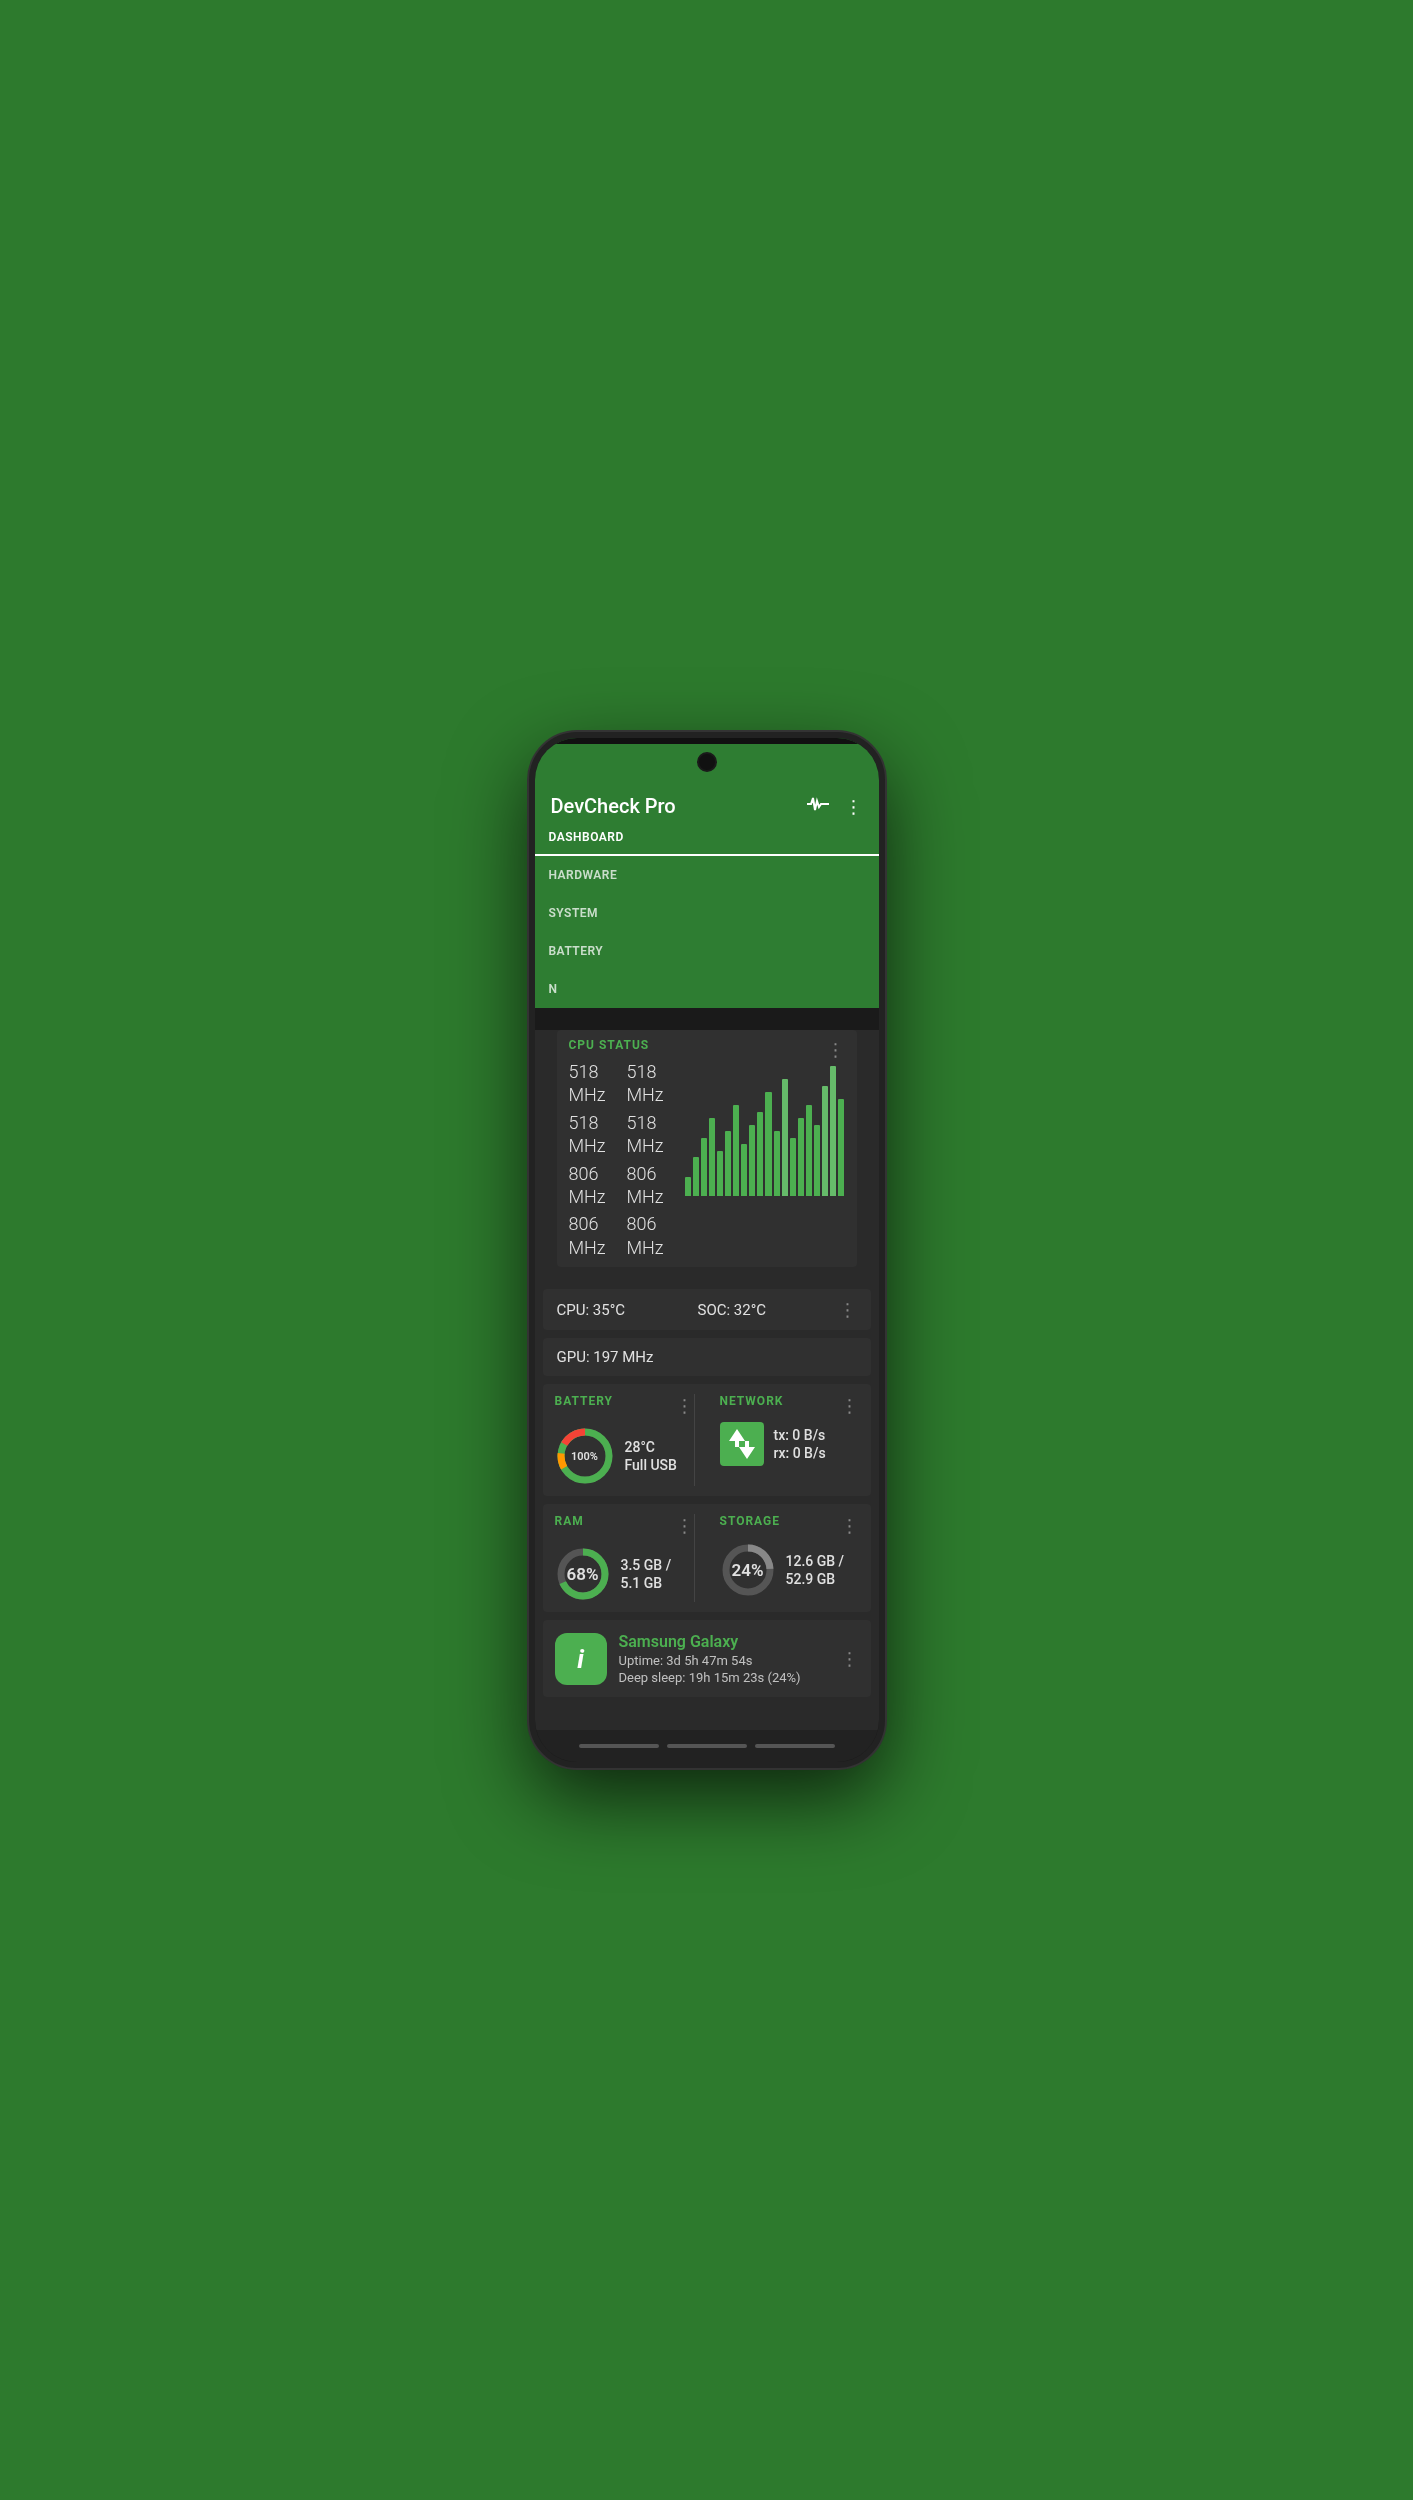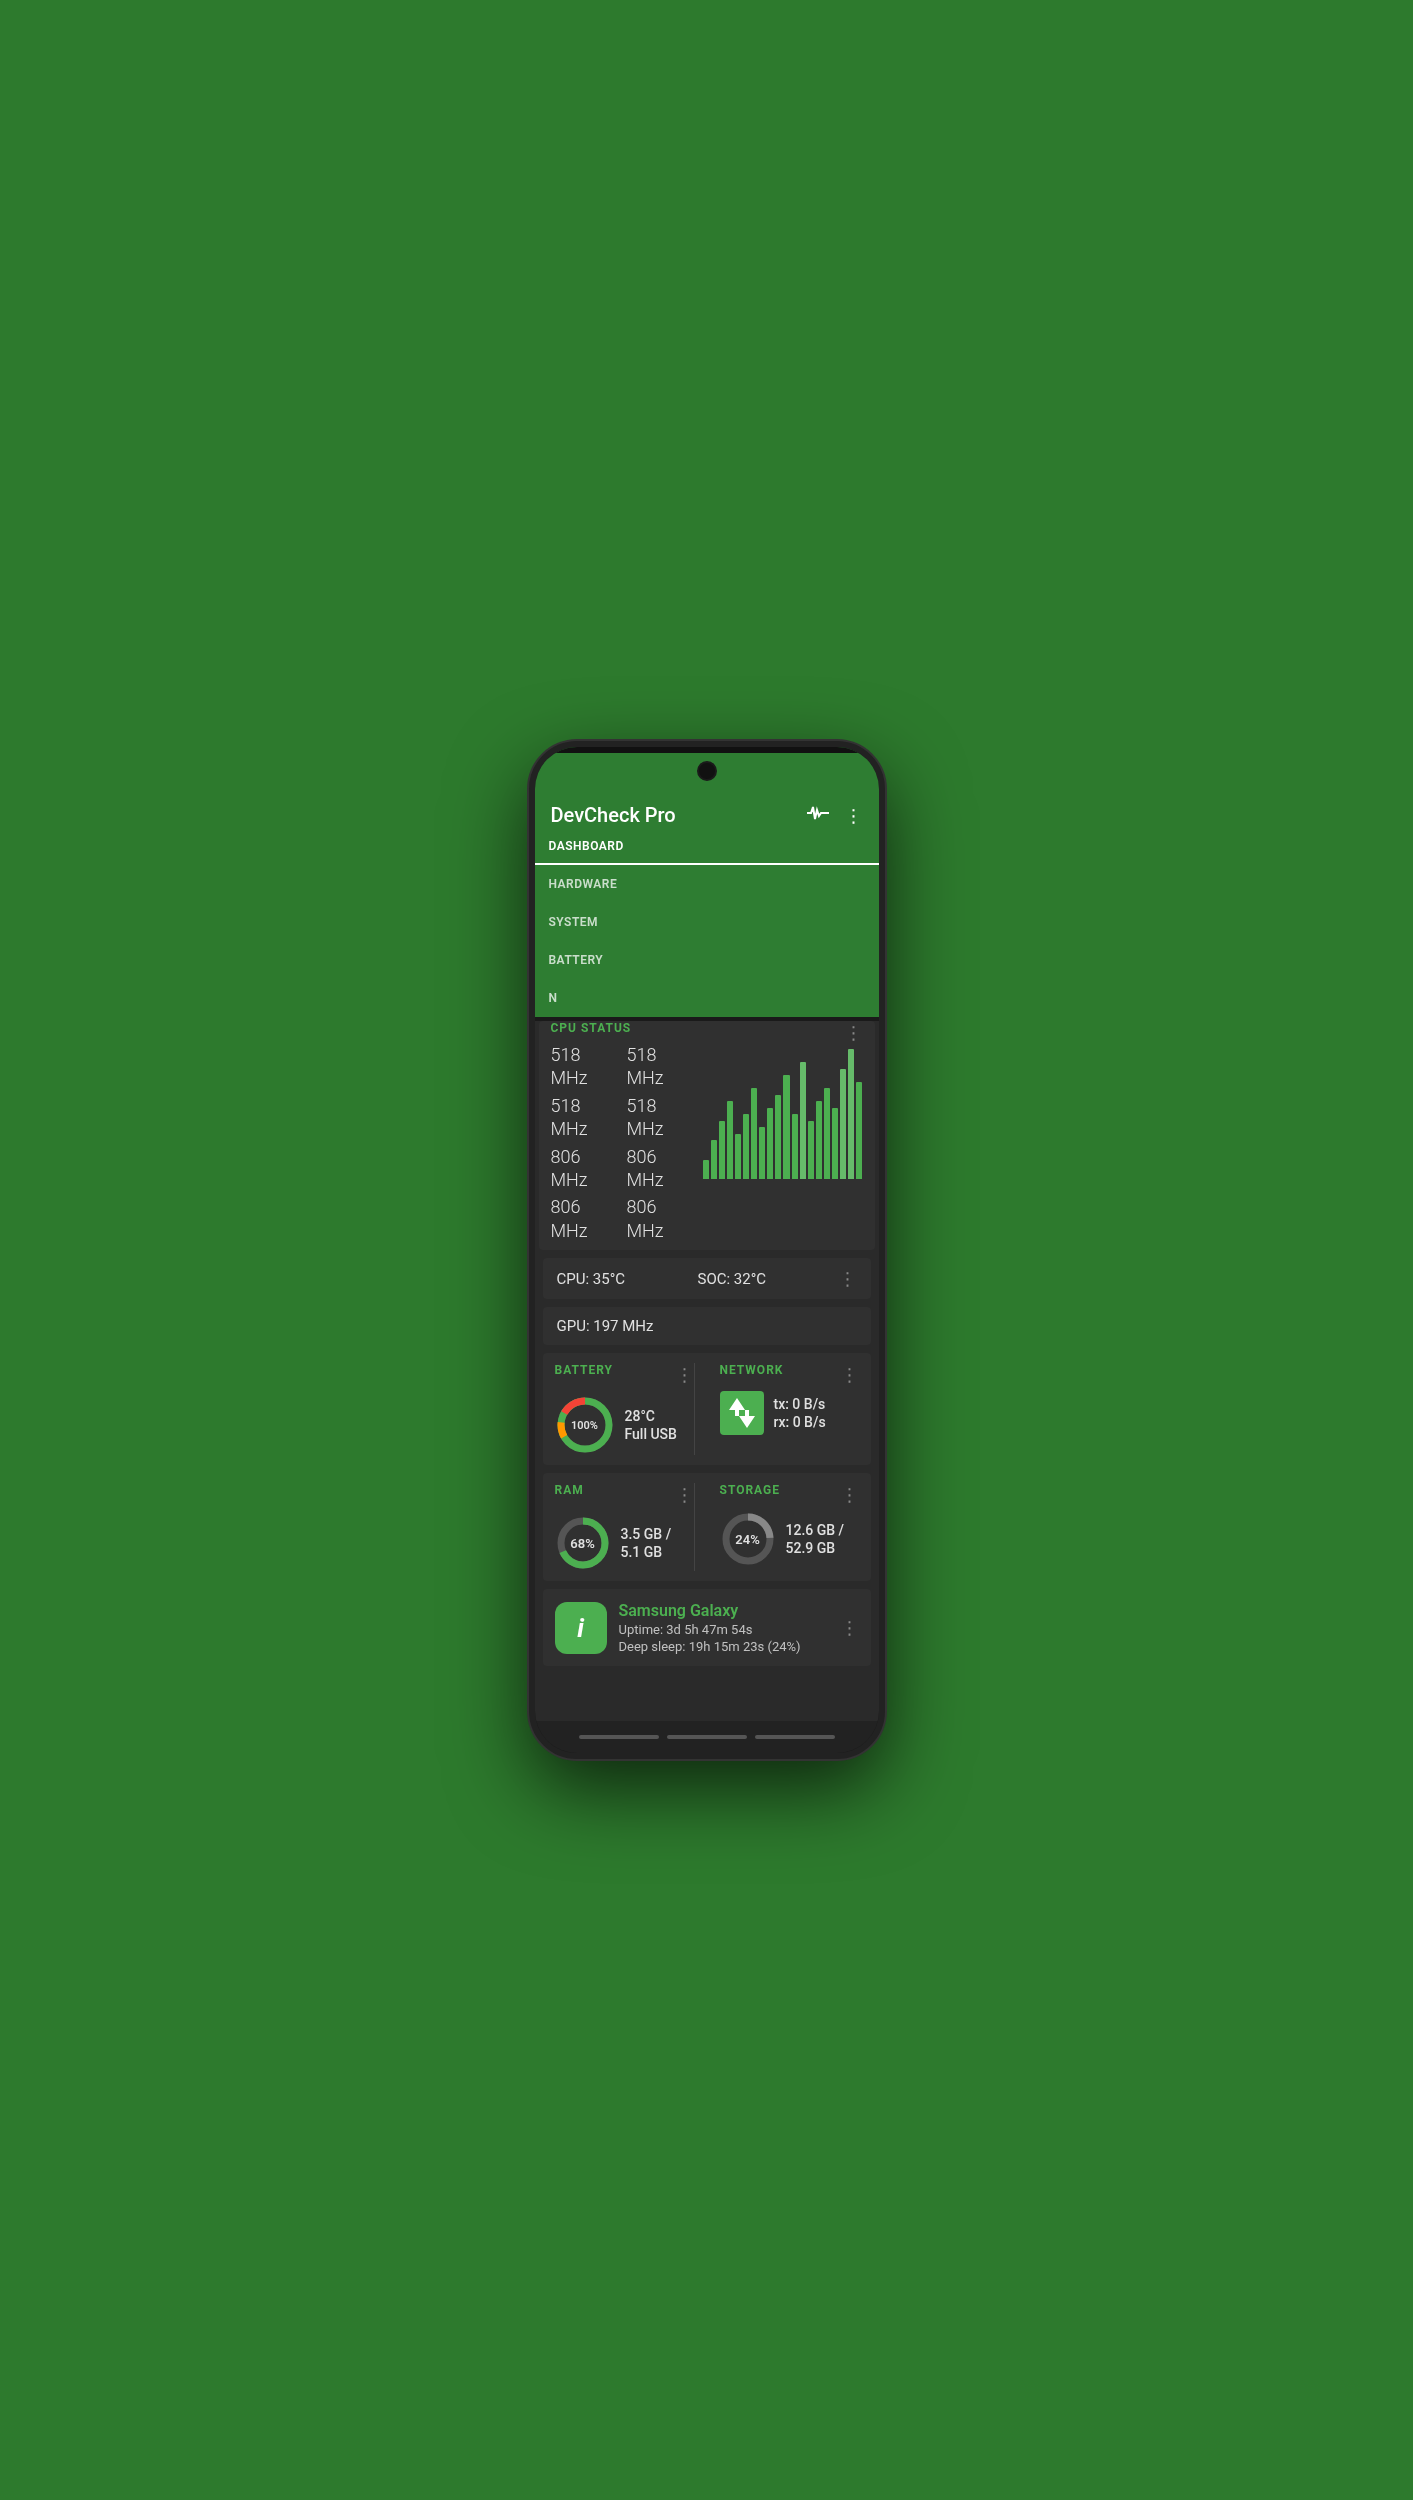--- a/index.html
+++ b/index.html
@@ -130,23 +130,23 @@
 
     .card-header {
       display: flex;
       justify-content: space-between;
       align-items: center;
     }
 
     
     .cpu-card {
       background: #303030;
-      margin: 4px;
+      margin: 22px;
       border-radius: 4px;
-      padding: 0 12px 0;
+      padding: 8px 12px 0;
     }
 
     .cpu-grid {
       display: flex;
       gap: 8px;
     }
 
     .cpu-freq-list {
       flex: 1;
       display: flex;
@@ -221,21 +221,21 @@
       position: relative;
       width: 56px;
       height: 56px;
     }
 
     .donut-label {
       position: absolute;
       top: 50%; left: 50%;
       transform: translate(-50%, -50%);
       color: #e0e0e0;
-      font-size: 13px;
+      font-size: 17px;
       font-weight: 600;
       text-align: center;
     }
 
     .donut-info {
       display: flex;
       flex-direction: column;
       gap: 2px;
     }
 

